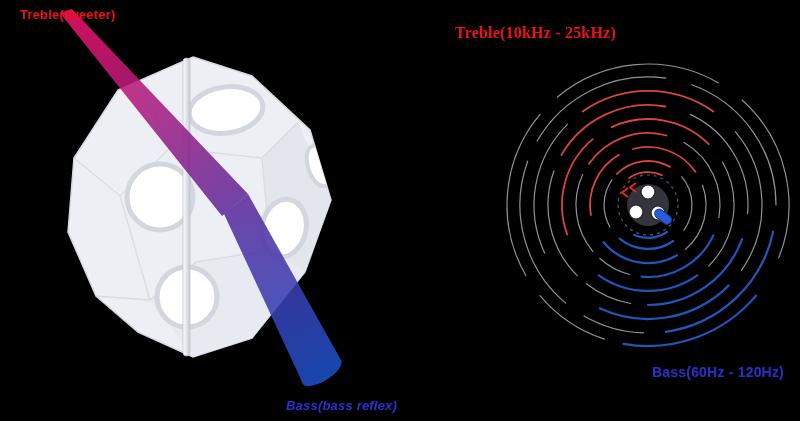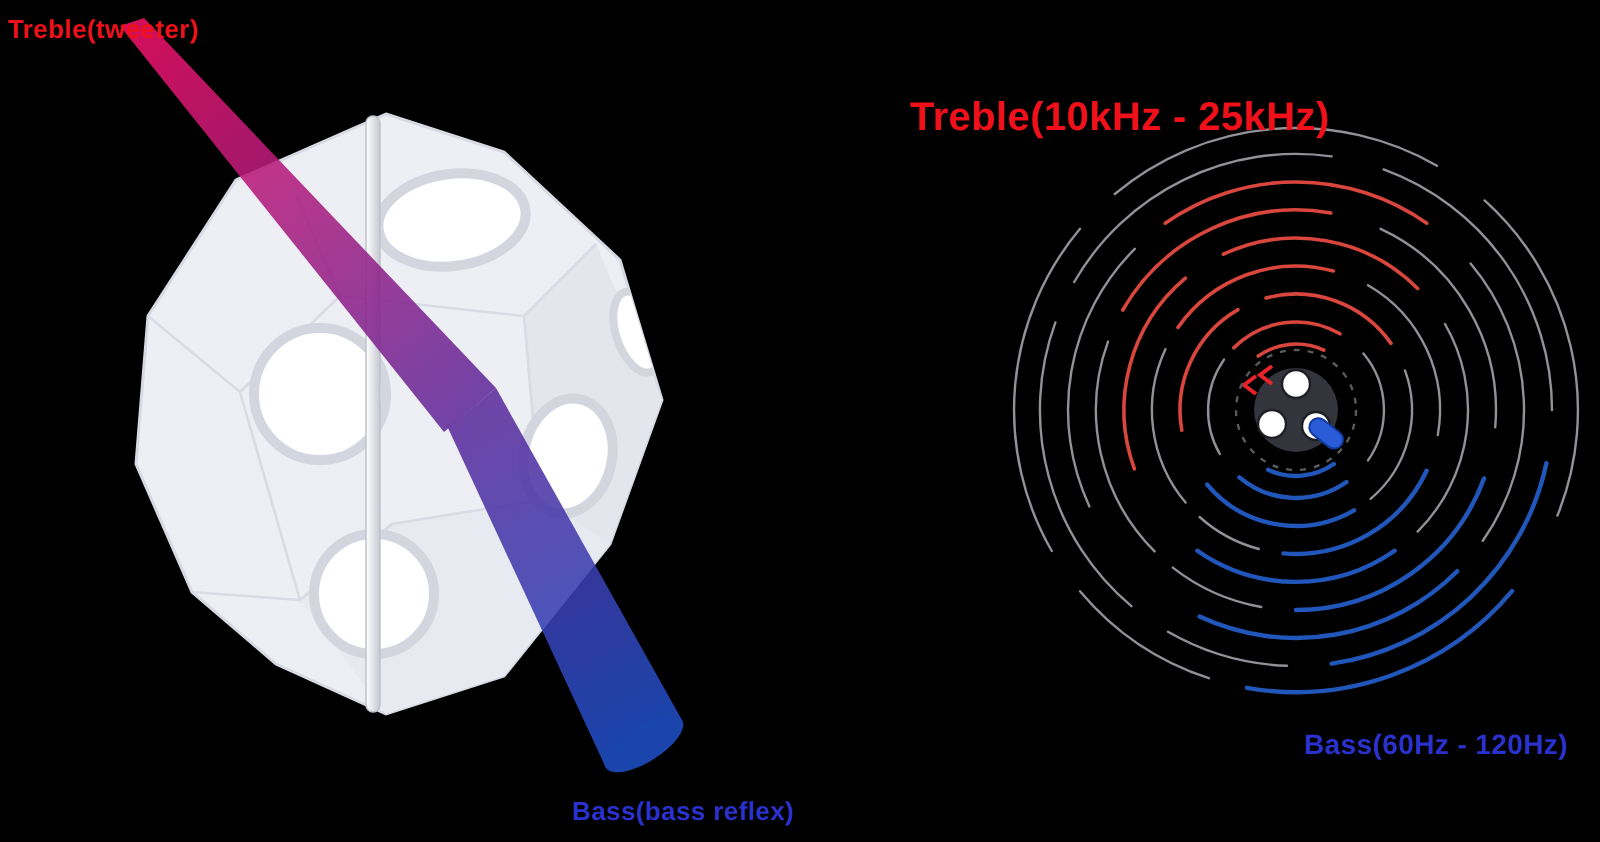--- a/index.html
+++ b/index.html
@@ -10,23 +10,23 @@
   }
   #stage{position:absolute;inset:0;}
   svg{position:absolute;left:0;top:0;}
   .label{
     position:absolute;
     font-weight:bold;
     font-size:13px;
     white-space:nowrap;
     letter-spacing:.2px;
   }
-  #treble-left-label{left:4px;top:7px;}
-  #bass-left-label{left:286px;top:398px;}
-  #treble-right-label{left:455px;top:48px;font-size:20px;}
+  #treble-left-label{left:20px;top:7px;}
+  #bass-left-label{left:286px;top:398px;font-style:italic;}
+  #treble-right-label{left:455px;top:24px;font-size:16px;font-family:Liberation Serif, serif;}
   #bass-right-label{left:652px;top:364px;font-size:14px;}
 </style>
 </head>
 <body style="background: rgb(0, 0, 0);">
 
 <div id="stage">
 
   <svg id="main-svg" width="800" height="421" viewBox="0 0 800 421">
     <defs>
       <linearGradient id="gPink" gradientUnits="userSpaceOnUse" x1="62" y1="14" x2="238" y2="208">

